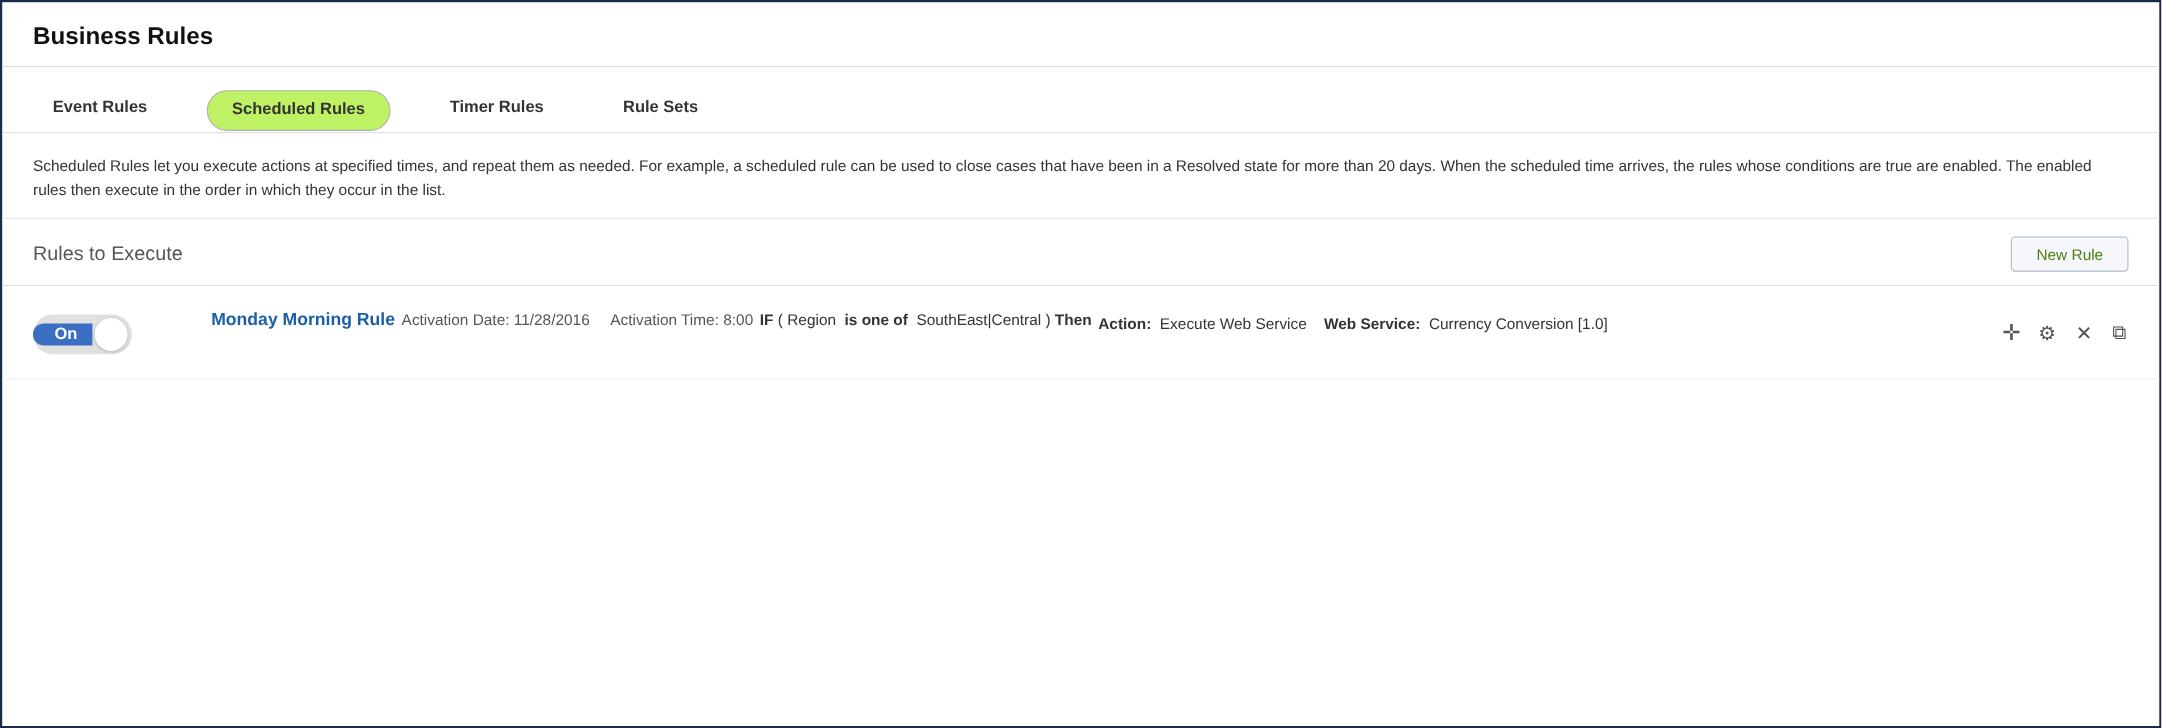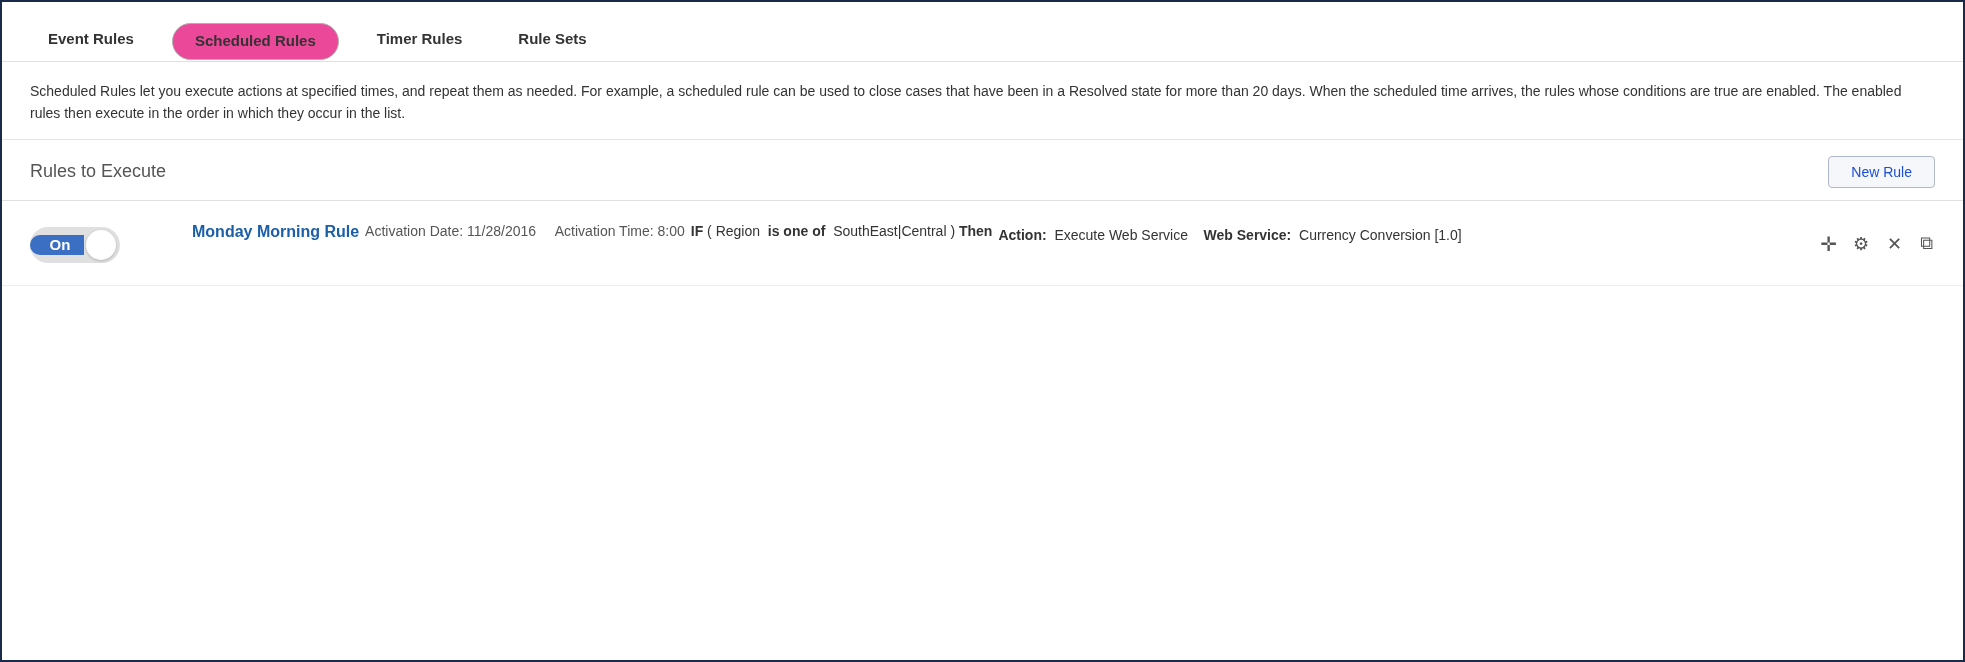--- a/index.html
+++ b/index.html
@@ -22,40 +22,40 @@
     }
     .page-title {
       font-size: 22px;
       font-weight: 700;
       color: #111;
     }
     .tabs-row {
       display: flex;
       align-items: center;
       padding: 18px 28px 0 28px;
-      gap: 20px;
+      gap: 36px;
       border-bottom: 1px solid #e0e0e0;
       padding-bottom: 0;
     }
     .tab-item {
       font-size: 15px;
       font-weight: 600;
       color: #333;
       padding: 10px 18px 14px 18px;
       cursor: pointer;
       border: none;
       background: none;
       white-space: nowrap;
     }
     .tab-item.active {
       border: 1.5px solid #b0b0b0;
       border-radius: 20px;
       padding: 8px 22px 10px 22px;
       margin-bottom: -1px;
-      background: #ec4899;
+      background: #bef264;
     }
     .description-section {
       padding: 18px 28px 14px 28px;
       font-size: 14px;
       color: #333;
       line-height: 1.6;
       border-bottom: 1px solid #e5e5e5;
     }
     .rules-header-row {
       display: flex;
@@ -65,21 +65,21 @@
       border-bottom: 1px solid #e0e0e0;
     }
     .rules-to-execute-label {
       font-size: 18px;
       color: #555;
       font-weight: 400;
     }
     .new-rule-button {
       border: 1.5px solid #b0b8c8;
       background: #f5f7fa;
-      color: #1d4ed8;
+      color: #4d7c0f;
       font-size: 14px;
       padding: 7px 22px;
       border-radius: 4px;
       cursor: pointer;
       font-weight: 500;
     }
     .rule-item {
       display: flex;
       align-items: flex-start;
       padding: 22px 28px 22px 28px;
@@ -182,20 +182,23 @@
     .move-icon { font-size: 20px; color: #555; cursor: move; }
     .gear-icon { font-size: 18px; color: #555; }
     .delete-icon { font-size: 18px; color: #555; }
     .copy-icon { font-size: 18px; color: #555; }
   </style>
 </head>
 <body>
 
 <div class="page-container">
 
+  <div class="page-header">
+    <span class="page-title">Business Rules</span>
+  </div>
 
   <div class="tabs-row">
     <button class="tab-item">Event Rules</button>
     <button class="tab-item active">Scheduled Rules</button>
     <button class="tab-item">Timer Rules</button>
     <button class="tab-item">Rule Sets</button>
   </div>
 
   <div class="description-section">
     <span>Scheduled Rules let you execute actions at specified times, and repeat them as needed. For example, a scheduled rule can be used to close cases that have been in a Resolved state for more than 20 days. When the scheduled time arrives, the rules whose conditions are true are enabled. The enabled rules then execute in the order in which they occur in the list.</span>

